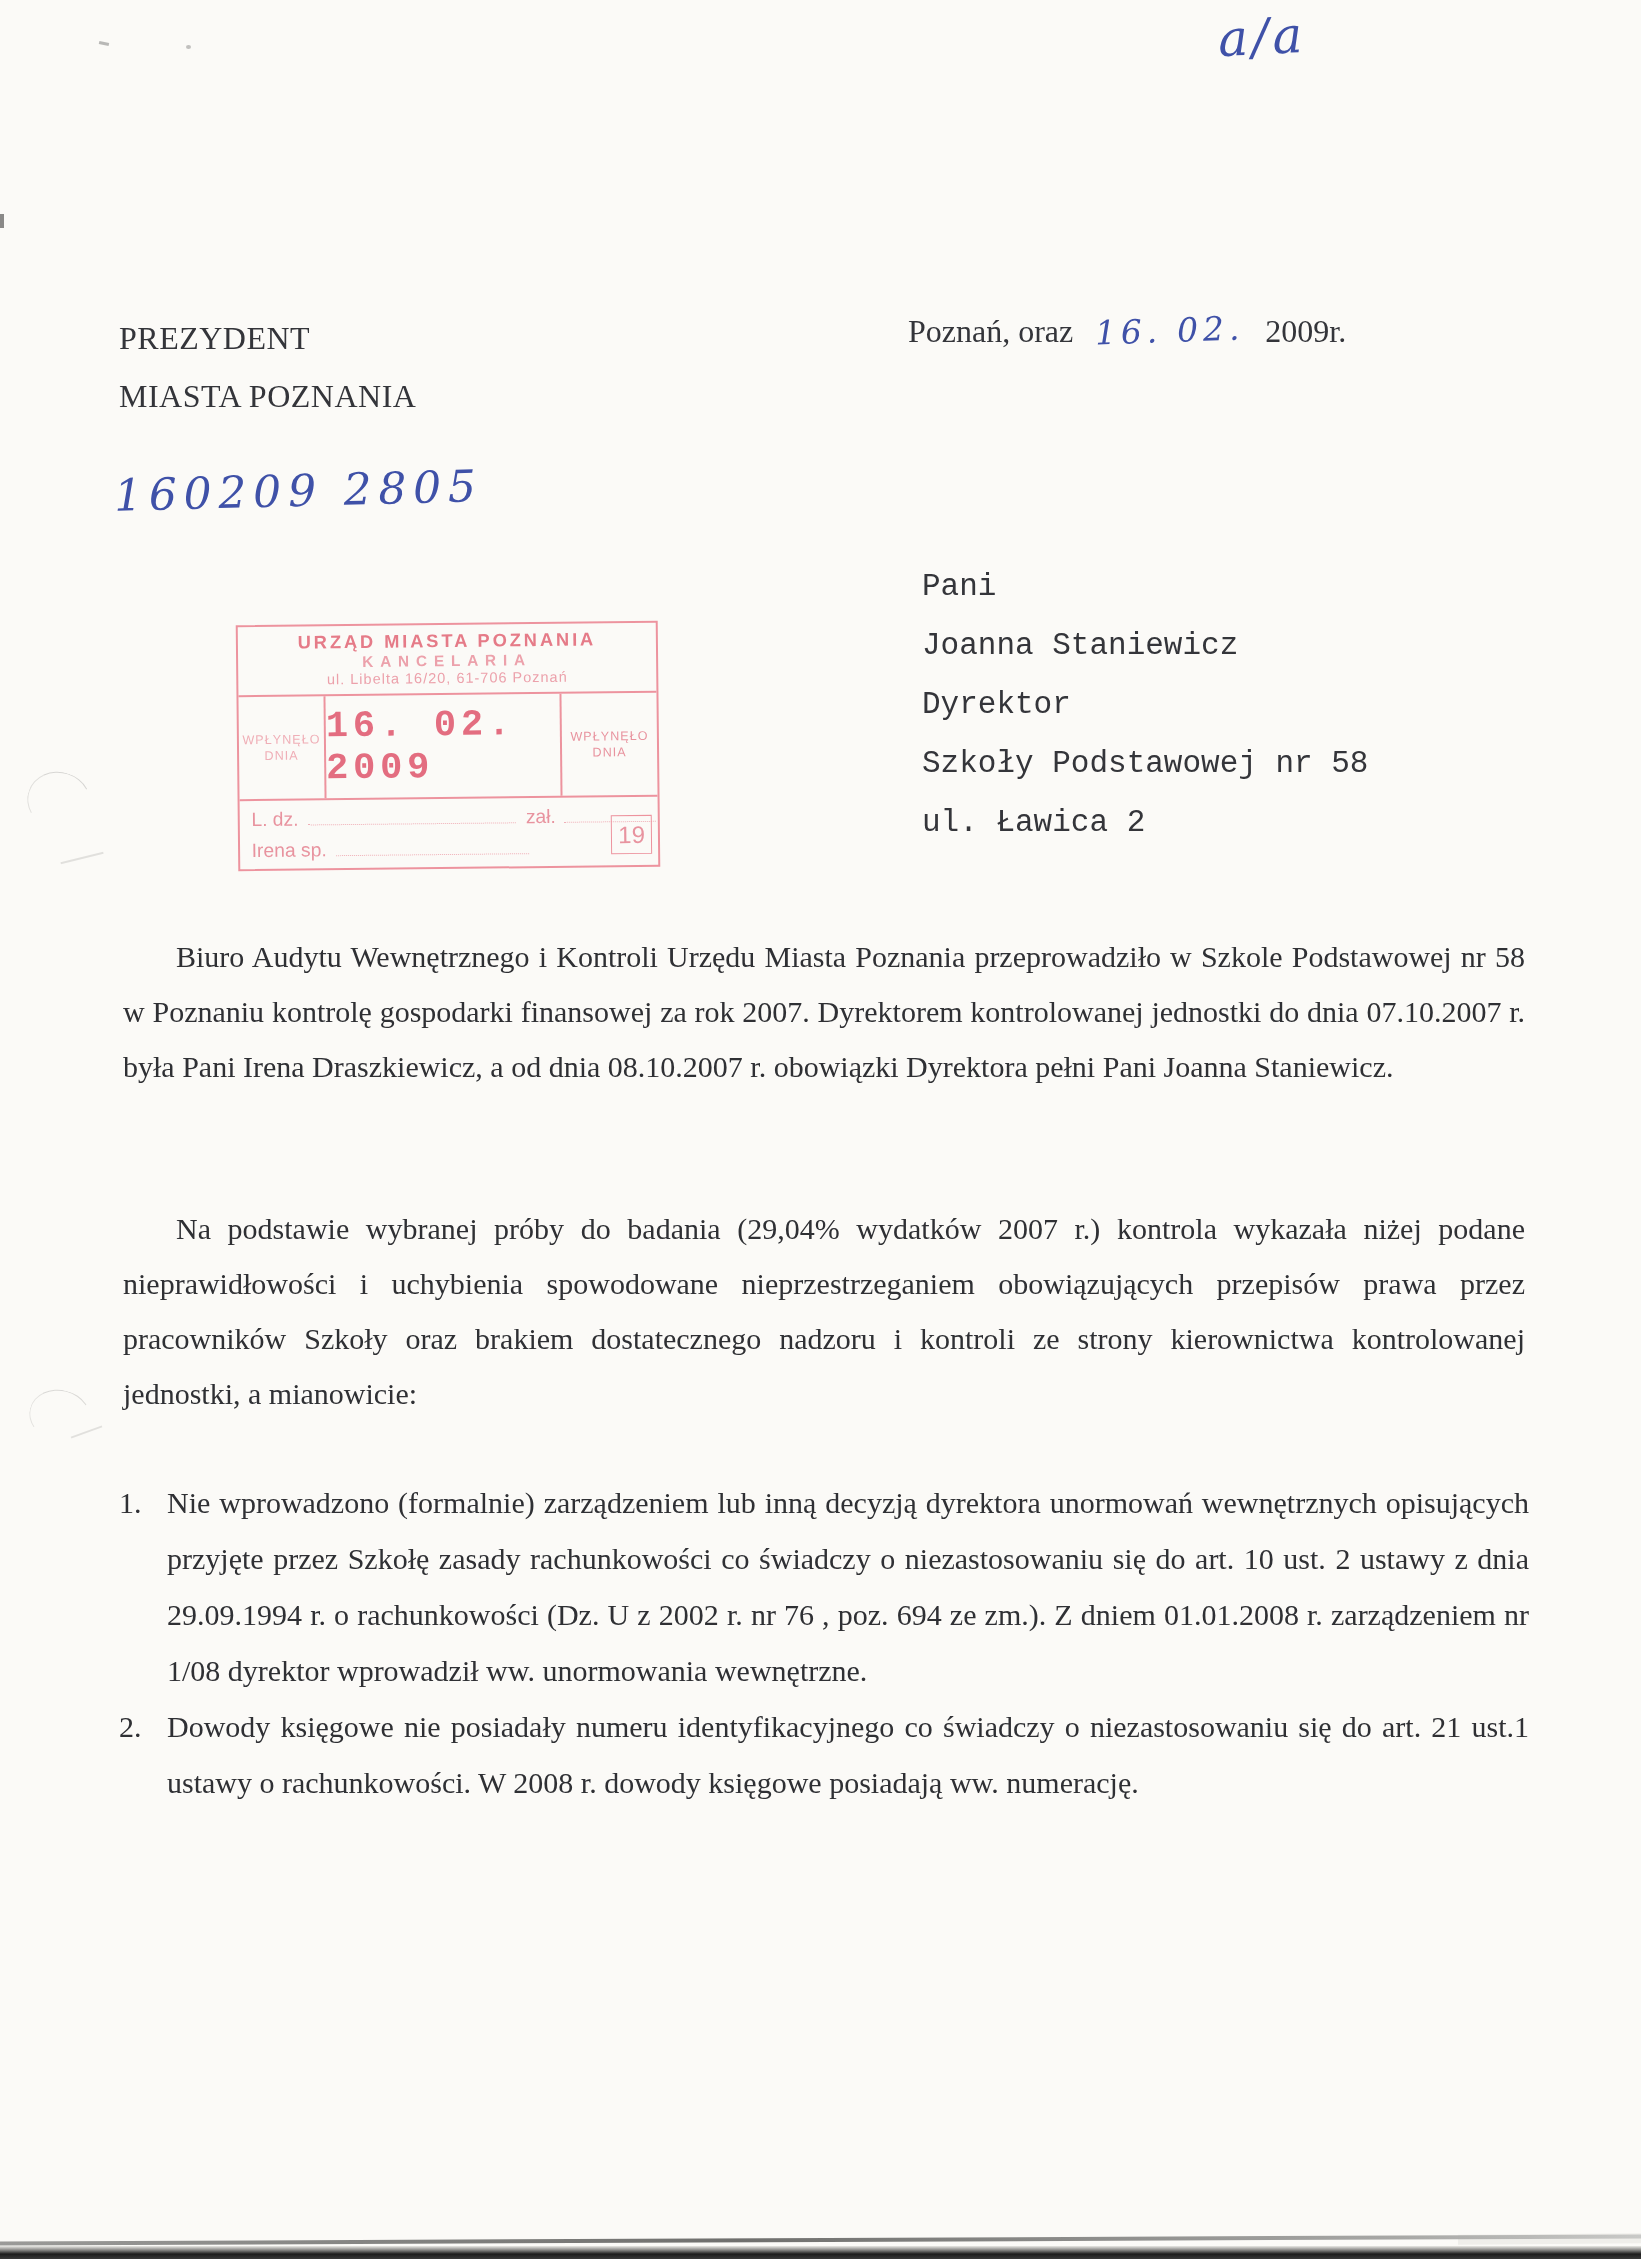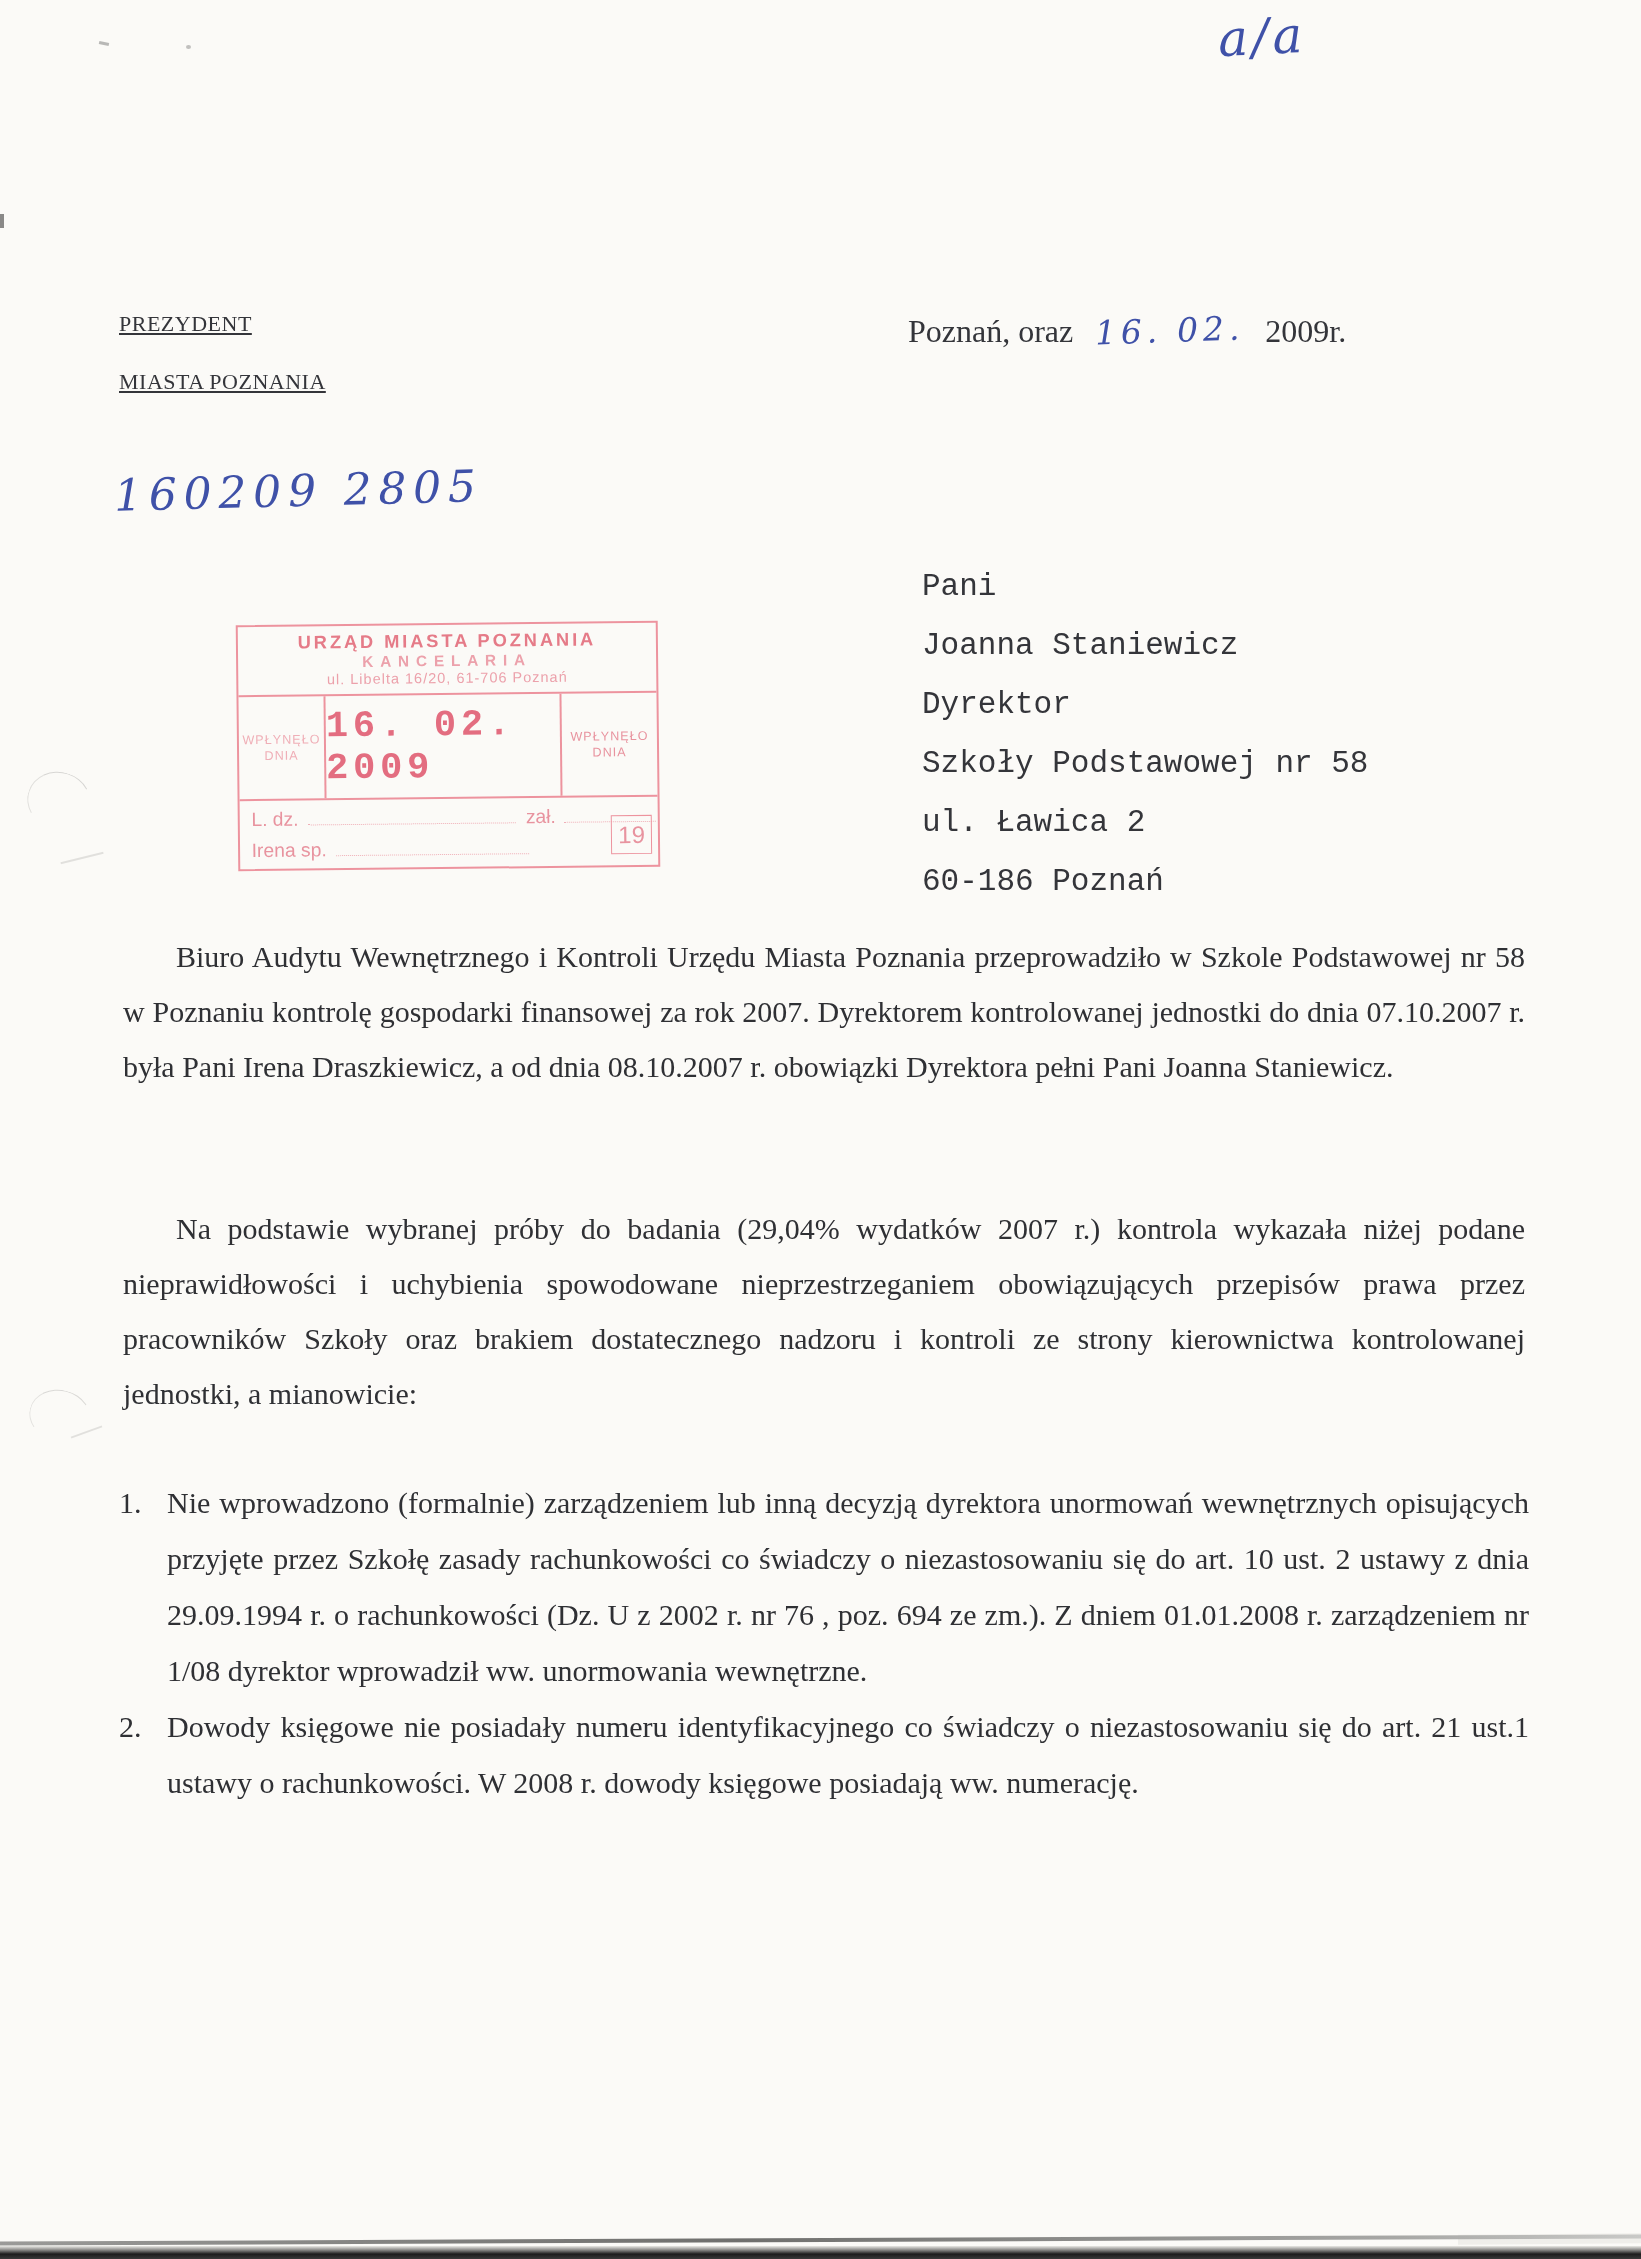--- a/index.html
+++ b/index.html
@@ -7,21 +7,21 @@
     width:1641px; height:2259px; position:relative;
     background:#ffffff; overflow:hidden;
     font-family:"Liberation Serif", serif;
   }
   .paper {
     position:absolute; inset:0;
     background:#fbfaf7;
   }
   
   .printed { color:#34353a; }
-  .sender { position:absolute; left:119px; top:295px; font-size:22px; line-height:58px; letter-spacing:0.5px;text-decoration:underline; }
+  .sender { position:absolute; left:119px; top:309px; font-size:32px; line-height:58px; letter-spacing:0.5px; }
   .dateline { position:absolute; left:908px; top:311px; font-size:32px; white-space:nowrap; }
   .handwrite {
     color:#3f51a8;
     font-family:"DejaVu Serif", serif;
     font-style:italic;
   }
   .hw-aa { position:absolute; left:1218px; top:7.7px; font-size:50px; transform:rotate(-3deg); letter-spacing:3.9px; }
   .hw-registry { position:absolute; left:114px; top:465px; font-size:44px; letter-spacing:6.8px; transform:rotate(-1.5deg); }
   .hw-date { font-size:33px; margin:0 13.5px; letter-spacing:4.8px; display:inline-block; transform:rotate(-2deg); }
   .recipient { position:absolute; left:922px; top:557px; font-size:31px; line-height:59px;font-family:Liberation Mono, monospace; }
@@ -130,21 +130,20 @@
       <div class="stamp-box">19</div>
     </div>
   </div>
 
   <div class="recipient printed">
     <div>Pani</div>
     <div>Joanna Staniewicz</div>
     <div>Dyrektor</div>
     <div>Szkoły Podstawowej nr 58</div>
     <div>ul. Ławica 2</div>
-    <div>60-186 Poznań</div>
   </div>
 
   <div class="bodytext para1">
     <p>Biuro Audytu Wewnętrznego i Kontroli Urzędu Miasta Poznania przeprowadziło w Szkole Podstawowej nr 58 w Poznaniu kontrolę gospodarki finansowej za rok 2007. Dyrektorem kontrolowanej jednostki do dnia 07.10.2007 r. była Pani Irena Draszkiewicz, a od dnia 08.10.2007 r. obowiązki Dyrektora pełni Pani Joanna Staniewicz.</p>
   </div>
   <div class="bodytext para2">
     <p>Na podstawie wybranej próby do badania (29,04% wydatków 2007 r.) kontrola wykazała niżej podane nieprawidłowości i uchybienia spowodowane nieprzestrzeganiem obowiązujących przepisów prawa przez pracowników Szkoły oraz brakiem dostatecznego nadzoru i kontroli ze strony kierownictwa kontrolowanej jednostki, a mianowicie:</p>
   </div>
 
   <div class="numlist">

